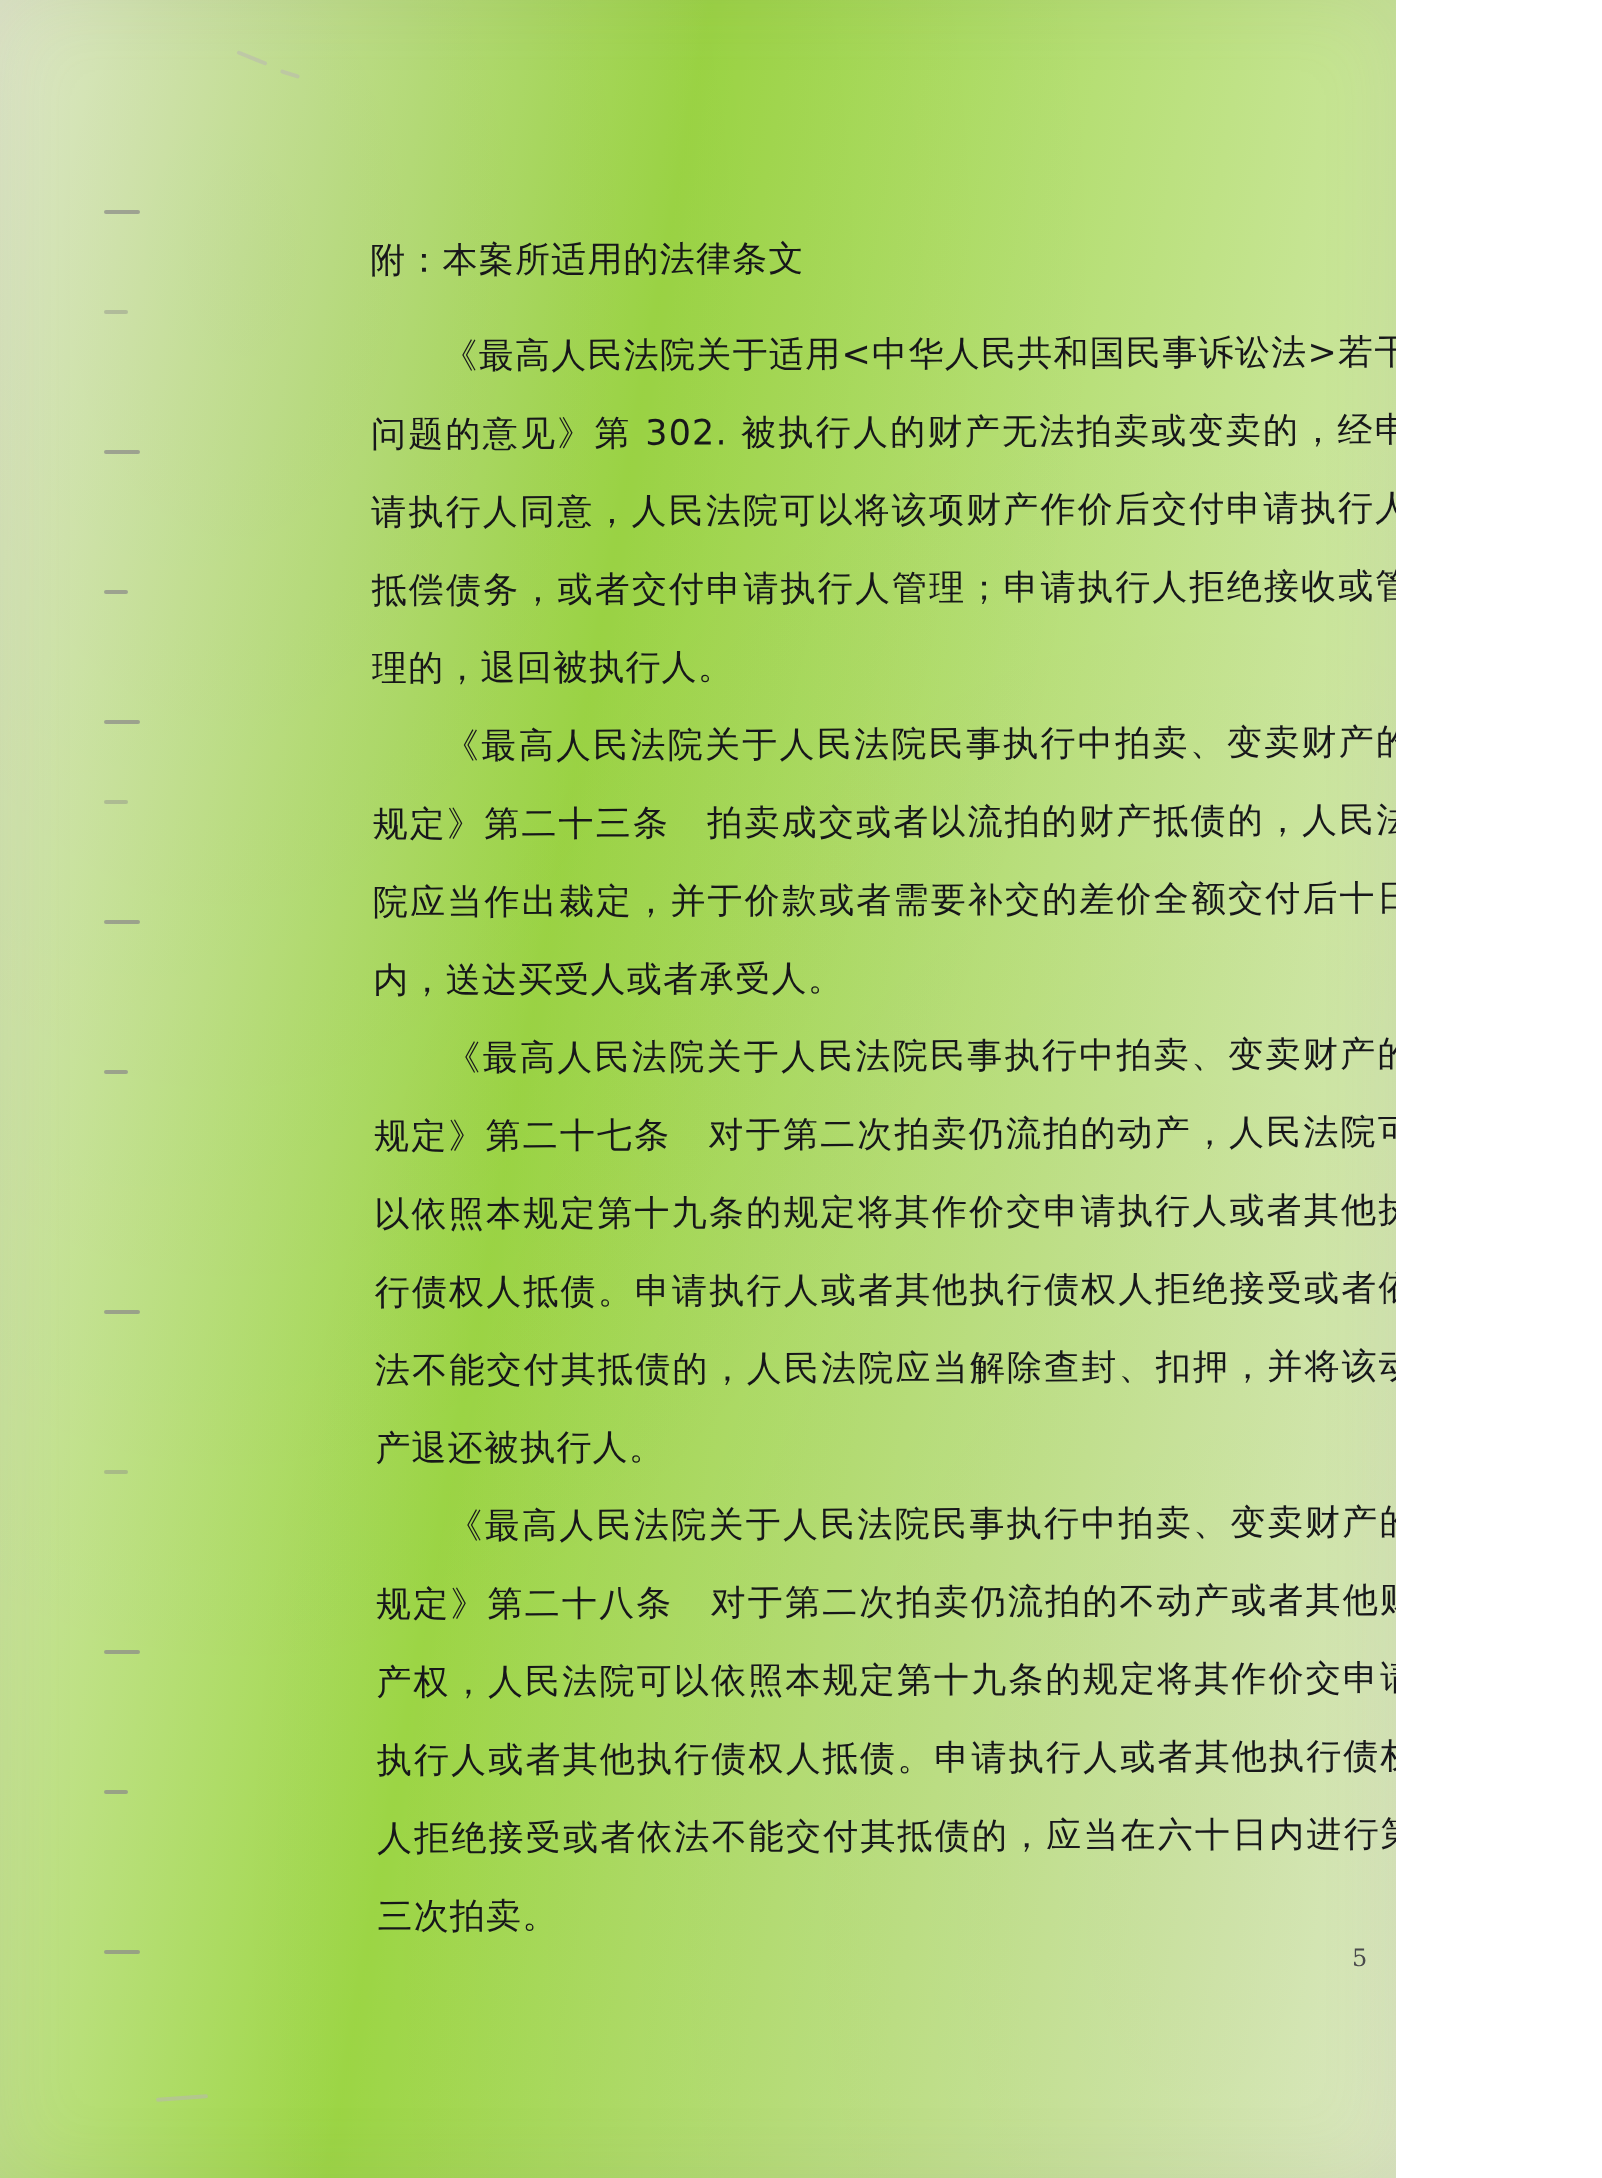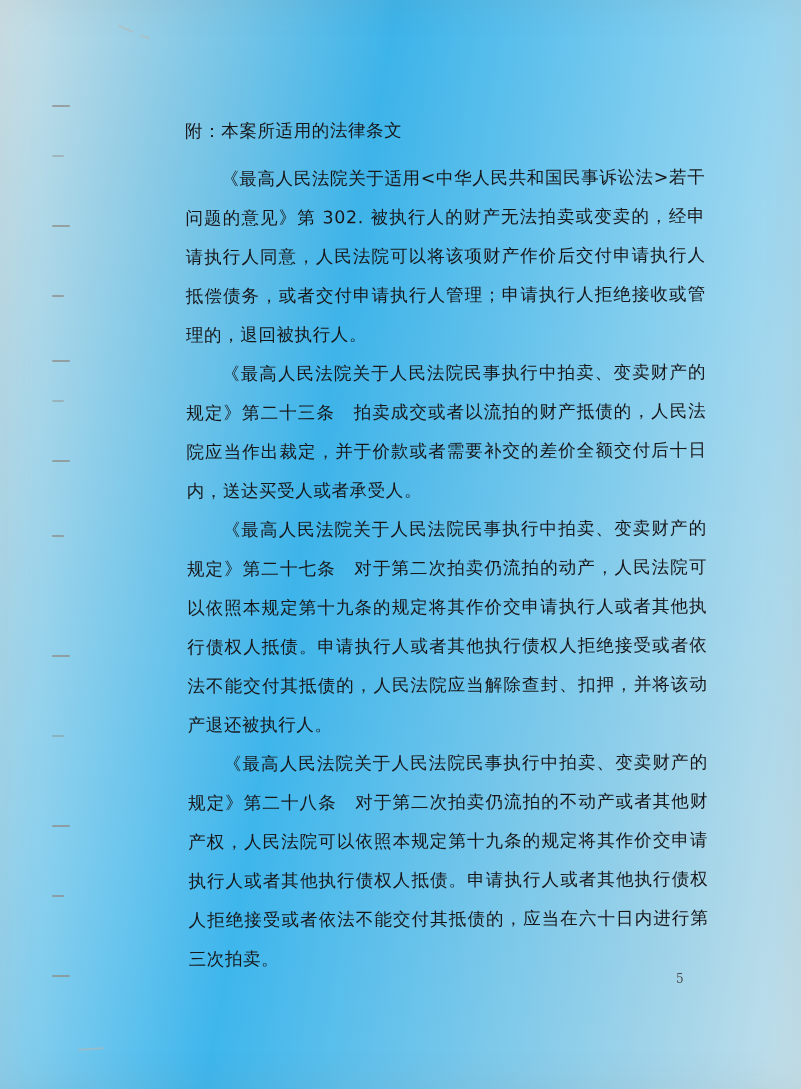--- a/index.html
+++ b/index.html
@@ -5,23 +5,23 @@
   html, body {
     margin: 0;
     padding: 0;
     background: #ffffff;
   }
   body {
     font-family: "DejaVu Sans", sans-serif;
   }
   .page {
     position: relative;
-    width: 801px;
+    width: 698px;
     height: 1089px;
-    background: #0ea5e9;
+    background: #84cc16;
     overflow: hidden;
   }
   
   .paper-tint {
     position: absolute;
     inset: 0;
     background:
       radial-gradient(ellipse at 18% 12%, rgba(0,0,0,0.035), rgba(0,0,0,0) 55%),
       radial-gradient(ellipse at 85% 88%, rgba(0,0,0,0.03), rgba(0,0,0,0) 60%),
       linear-gradient(100deg, rgba(245,243,238,0.85), rgba(255,255,255,0.2) 40%, rgba(248,246,242,0.8));

